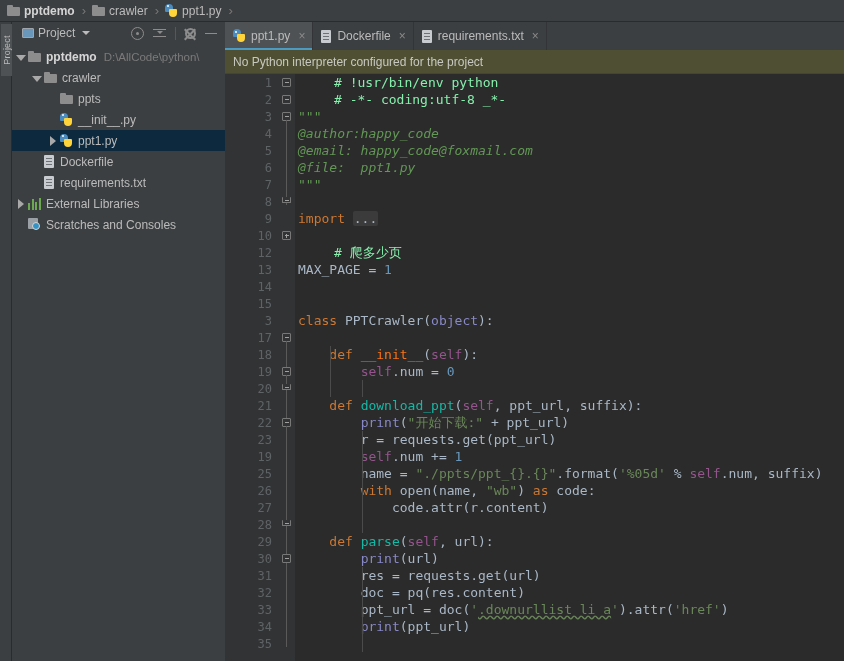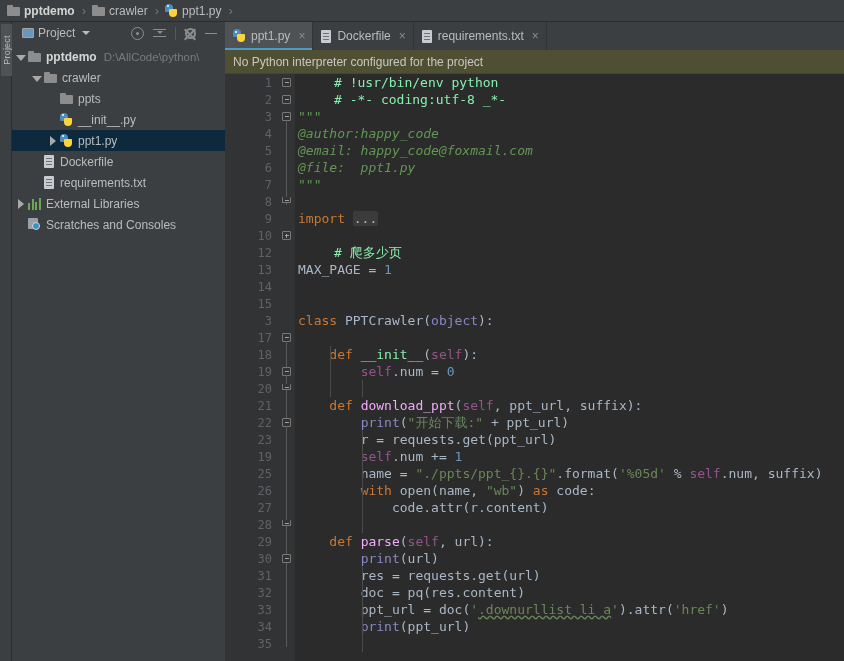--- a/index.html
+++ b/index.html
@@ -157,25 +157,25 @@
     font-family:"DejaVu Sans Mono", monospace; color:#a9b7c6; padding-left:3px;
   }
   .cline.curr { background:#323232; }
   .indent-guide { position:absolute; width:1px; background:#4b4b4b; }
 
   
   .c-com   { color:#86efac;margin-left:36px; }
   .c-str   { color:#6a8759; }
   .c-doc   { color:#629755; font-style:italic; }
   .c-kw    { color:#cc7832; }
-  .c-def   { color:#f0abfc; }
+  .c-def   { color:#14b8a6; }
   .c-num   { color:#6897bb; }
   .c-self  { color:#94558d; }
   .c-bi    { color:#8888c6; }
-  .c-magic { color:#86efac; }
+  .c-magic { color:#f97316; }
   .c-obj   { color:#8888c6; }
   .c-plain { color:#a9b7c6; }
   .folded  { background:#3b3b3b; color:#a9b7c6; border-radius:2px; padding:0 1px; }
   .squig   { text-decoration: underline wavy #6a8759; text-decoration-skip-ink:none; }
   .caret-bar { display:inline-block; width:1px; height:13px; background:#bbbbbb;
      vertical-align:-2px; margin-left:-1px; }
   .scrollcol { position:absolute; right:0; top:0; width:12px; height:100%; background:#2b2b2b; }
 </style>
 </head>
 <body>

